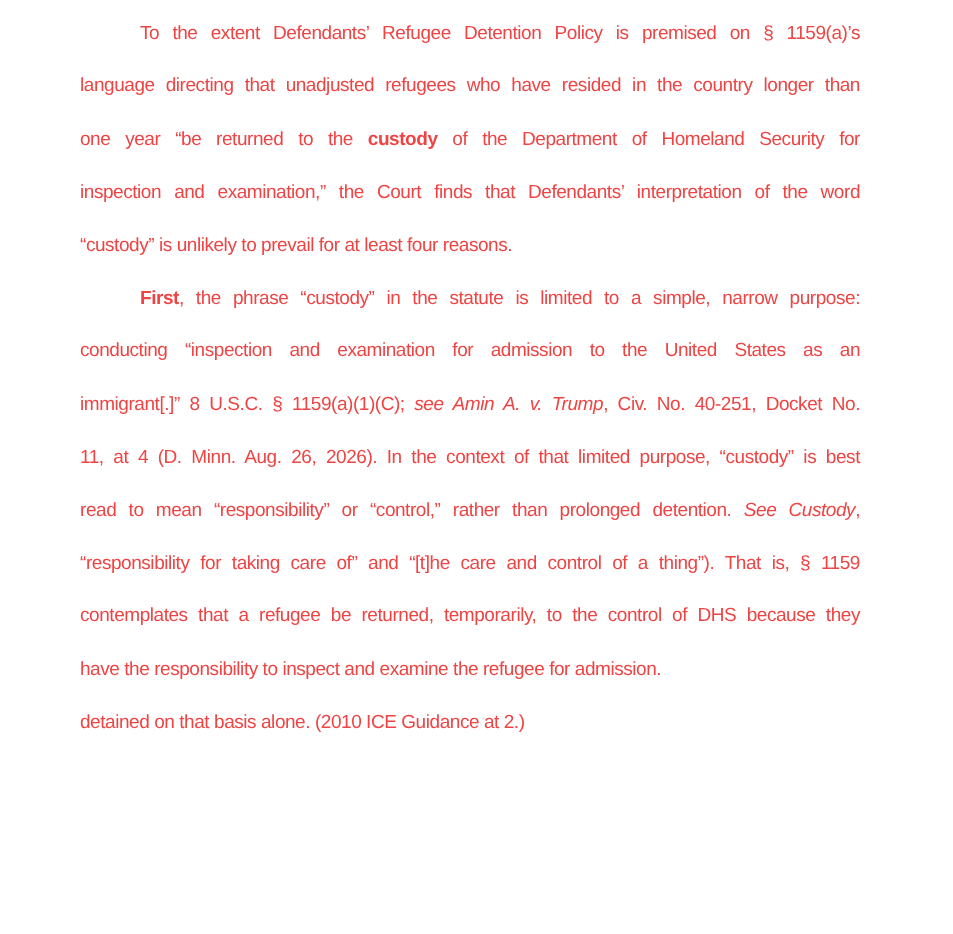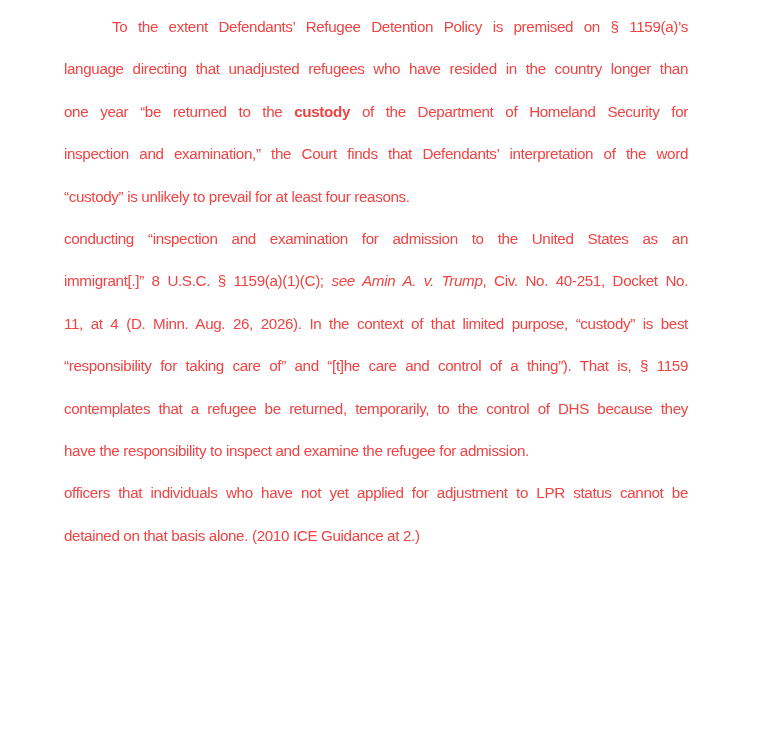--- a/index.html
+++ b/index.html
@@ -71,40 +71,43 @@
         <span class="inner"><span>one year “be returned to the </span><b>custody</b><span> of the Department of Homeland Security for</span></span>
       </div>
       <div class="line">
         <span class="inner"><span>inspection and examination,” the Court finds that Defendants’ interpretation of the word</span></span>
       </div>
       <div class="line last">
         <span class="inner"><span>“custody” is unlikely to prevail for at least four reasons.</span></span>
       </div>
     </div>
     <div class="paragraph">
+      <div class="line indent">
+        <span class="inner"><b>First</b><span>, the phrase “custody” in the statute is limited to a simple, narrow purpose:</span></span>
+      </div>
       <div class="line">
         <span class="inner"><span>conducting “inspection and examination for admission to the United States as an</span></span>
       </div>
       <div class="line">
         <span class="inner"><span>immigrant[.]” 8 U.S.C. § 1159(a)(1)(C); </span><i>see Amin A. v. Trump</i><span>, Civ. No. 40-251, Docket No.</span></span>
       </div>
       <div class="line">
         <span class="inner"><span>11, at 4 (D. Minn. Aug. 26, 2026).  In the context of that limited purpose, “custody” is best</span></span>
+      </div>
+      <div class="line">
+        <span class="inner"><span>read to mean “responsibility” or “control,” rather than prolonged detention.  </span><i>See Custody</i><span>,</span></span>
       </div>
       <div class="line">
         <span class="inner"><span>“responsibility for taking care of” and “[t]he care and control of a thing”).  That is, § 1159</span></span>
       </div>
       <div class="line">
         <span class="inner"><span>contemplates that a refugee be returned, temporarily, to the control of DHS because they</span></span>
       </div>
       <div class="line last">
         <span class="inner"><span>have the responsibility to inspect and examine the refugee for admission.</span></span>
       </div>
     </div>
     <div class="paragraph">
-      <div class="line">
-        <span class="inner"><span>officers that individuals who have not yet applied for adjustment to LPR status cannot be</span></span>
-      </div>
       <div class="line last">
         <span class="inner"><span>detained on that basis alone.   (2010 ICE Guidance at 2.)</span></span>
       </div>
     </div>
   </div>
 
 </body></html>

